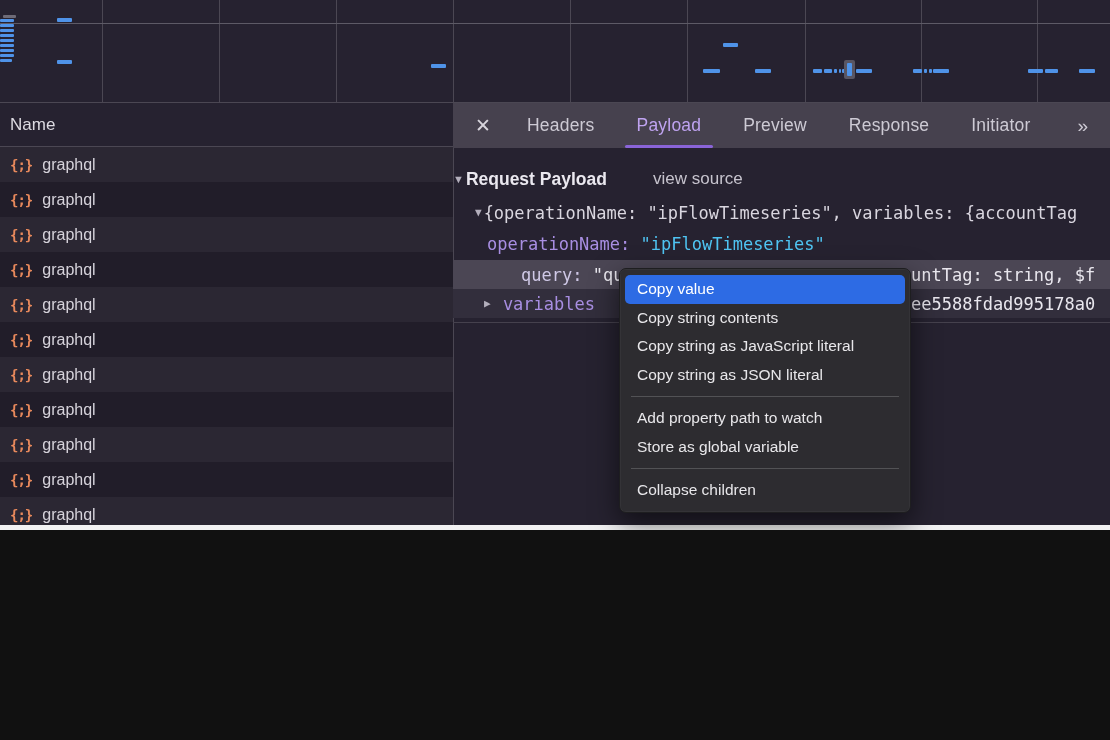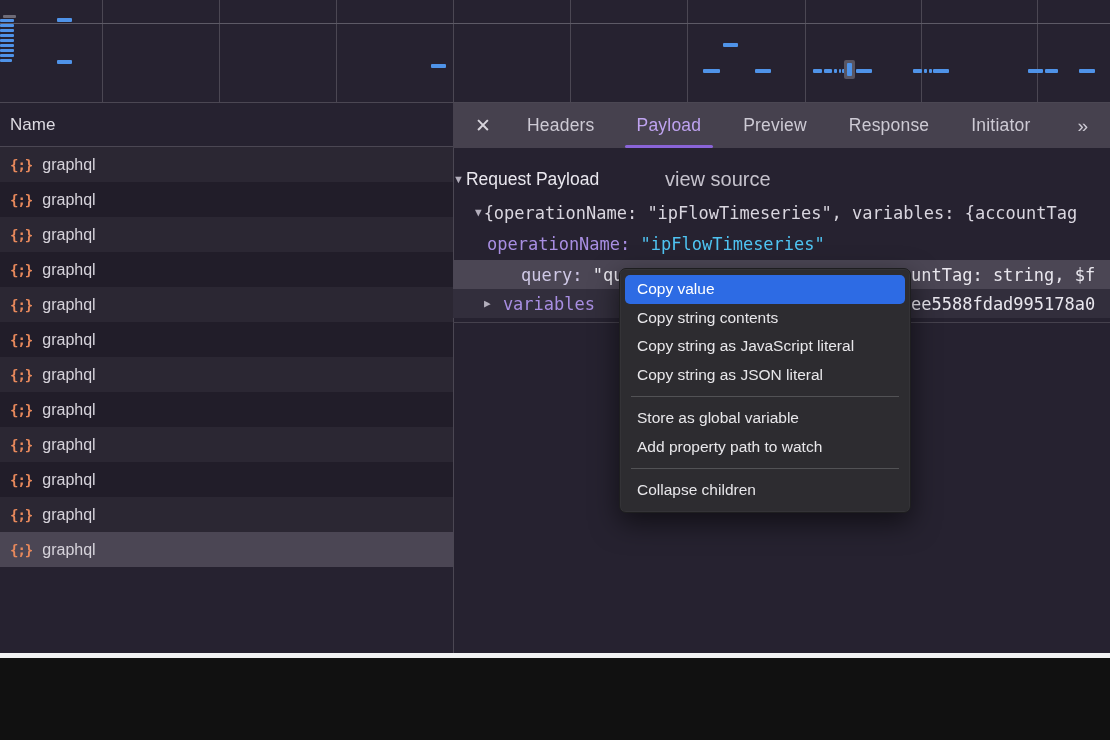--- a/index.html
+++ b/index.html
@@ -6,21 +6,21 @@
     --bg:#262230; --stripe-a:#2b2733; --stripe-b:#211d29;
     --row-sel:#4b4654; --hover:#322e3c;
     --line:#4b4753; --line-strong:#5d5a66;
     --tabbar:#46414e; --text:#d8d5de; --text-bright:#eae8ef;
     --key:#a88ee2; --str:#4fc4f2; --orange:#e8895c; --bar:#4f93e8;
     --tab-active:#bfa3f0; --underline:#8a64d8;
     --menu-bg:#2d2c30; --menu-text:#e8e7ea; --menu-hl:#2d6be4; --menu-sep:#525255;
   }
   *{box-sizing:border-box;margin:0;padding:0}
   body{background:#111;font-family:"Liberation Sans",sans-serif}
-  .screen{position:relative;width:1110px;height:658px;background:var(--bg);overflow:hidden}
+  .screen{position:relative;width:1110px;height:530px;background:var(--bg);overflow:hidden}
 
   
   .overview{position:absolute;left:0;top:0;width:1110px;height:103px;border-bottom:1px solid var(--line)}
   .vline{position:absolute;top:0;width:1px;height:103px;background:var(--line)}
   .hline{position:absolute;left:0;width:1110px;height:1px;background:var(--line-strong)}
   .bar{position:absolute;background:var(--bar);border-radius:1px}
   .bar.gray{background:#6e6b77}
   .marker-box{position:absolute;background:#595663;border-radius:2px}
   .marker-tick{position:absolute;background:var(--bar);border-radius:1px}
 
@@ -48,22 +48,22 @@
   .tab{position:relative;height:100%;display:flex;align-items:center;padding:0 14px;
     color:#cdcad4;font-size:17.5px;letter-spacing:.2px;cursor:pointer}
   .tab.active{color:var(--tab-active)}
   .tab.active::after{content:"";position:absolute;left:2px;right:2px;bottom:0;height:3.5px;
     background:var(--underline);border-radius:3px}
   .more-tabs{margin-left:auto;margin-right:24px;color:#cdcad4;font-size:19px;letter-spacing:-2px;cursor:pointer}
 
   
   .section-head{position:absolute;left:453px;top:165px;width:657px;height:28px;display:flex;align-items:center}
   .tri{color:#b3afbc;font-size:11px;margin-right:2px}
-  .section-title{color:var(--text-bright);font-size:17.5px;font-weight:normal}
-  .view-source{color:#c6c3cd;font-size:20px;position:absolute;left:212px;cursor:pointer}
+  .section-title{color:var(--text-bright);font-size:17.5px;font-weight:bold}
+  .view-source{color:#c6c3cd;font-size:17px;position:absolute;left:200px;cursor:pointer}
 
   .tree{position:absolute;left:453px;top:198px;width:657px;height:125px;
     font-family:"DejaVu Sans Mono",monospace;font-size:17px;color:#d9d6df}
   .tline{position:absolute;left:0;width:657px;height:29px;display:flex;align-items:center;white-space:pre;overflow:hidden}
   .tline .tri{font-size:11px}
   .t-sum{color:#d9d6df}
   .key{color:var(--key)}
   .str{color:var(--str)}
   .plain{color:#e9e7ee}
   .sel-key{color:#cfc8e6}
@@ -231,20 +231,20 @@
     </div>
   </div>
   <div class="section-end"></div>
 
   <div class="context-menu">
       <div class="menu-item hl">Copy value</div>
       <div class="menu-item">Copy string contents</div>
       <div class="menu-item">Copy string as JavaScript literal</div>
       <div class="menu-item">Copy string as JSON literal</div>
       <div class="menu-sep"></div>
+      <div class="menu-item">Add property path to watch</div>
       <div class="menu-item">Store as global variable</div>
-      <div class="menu-item">Add property path to watch</div>
       <div class="menu-sep"></div>
       <div class="menu-item">Collapse children</div>
     </div>
 
   <div class="bottom-strip"></div>
 </div>
 
 </body></html>

